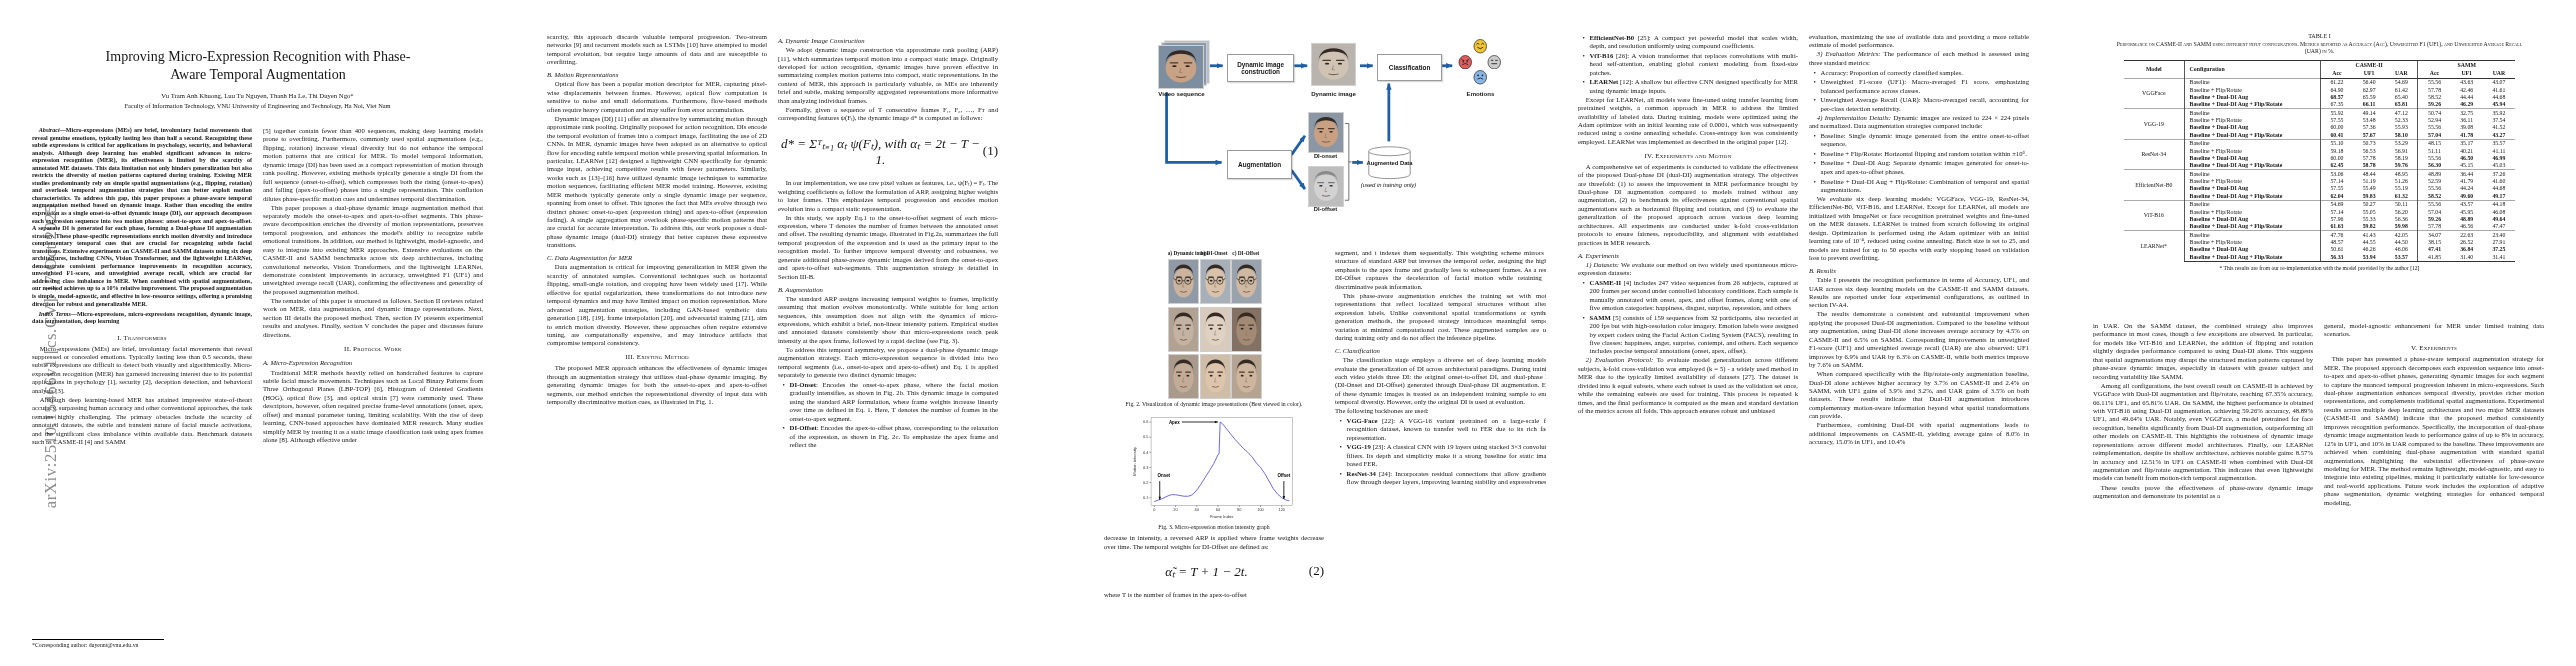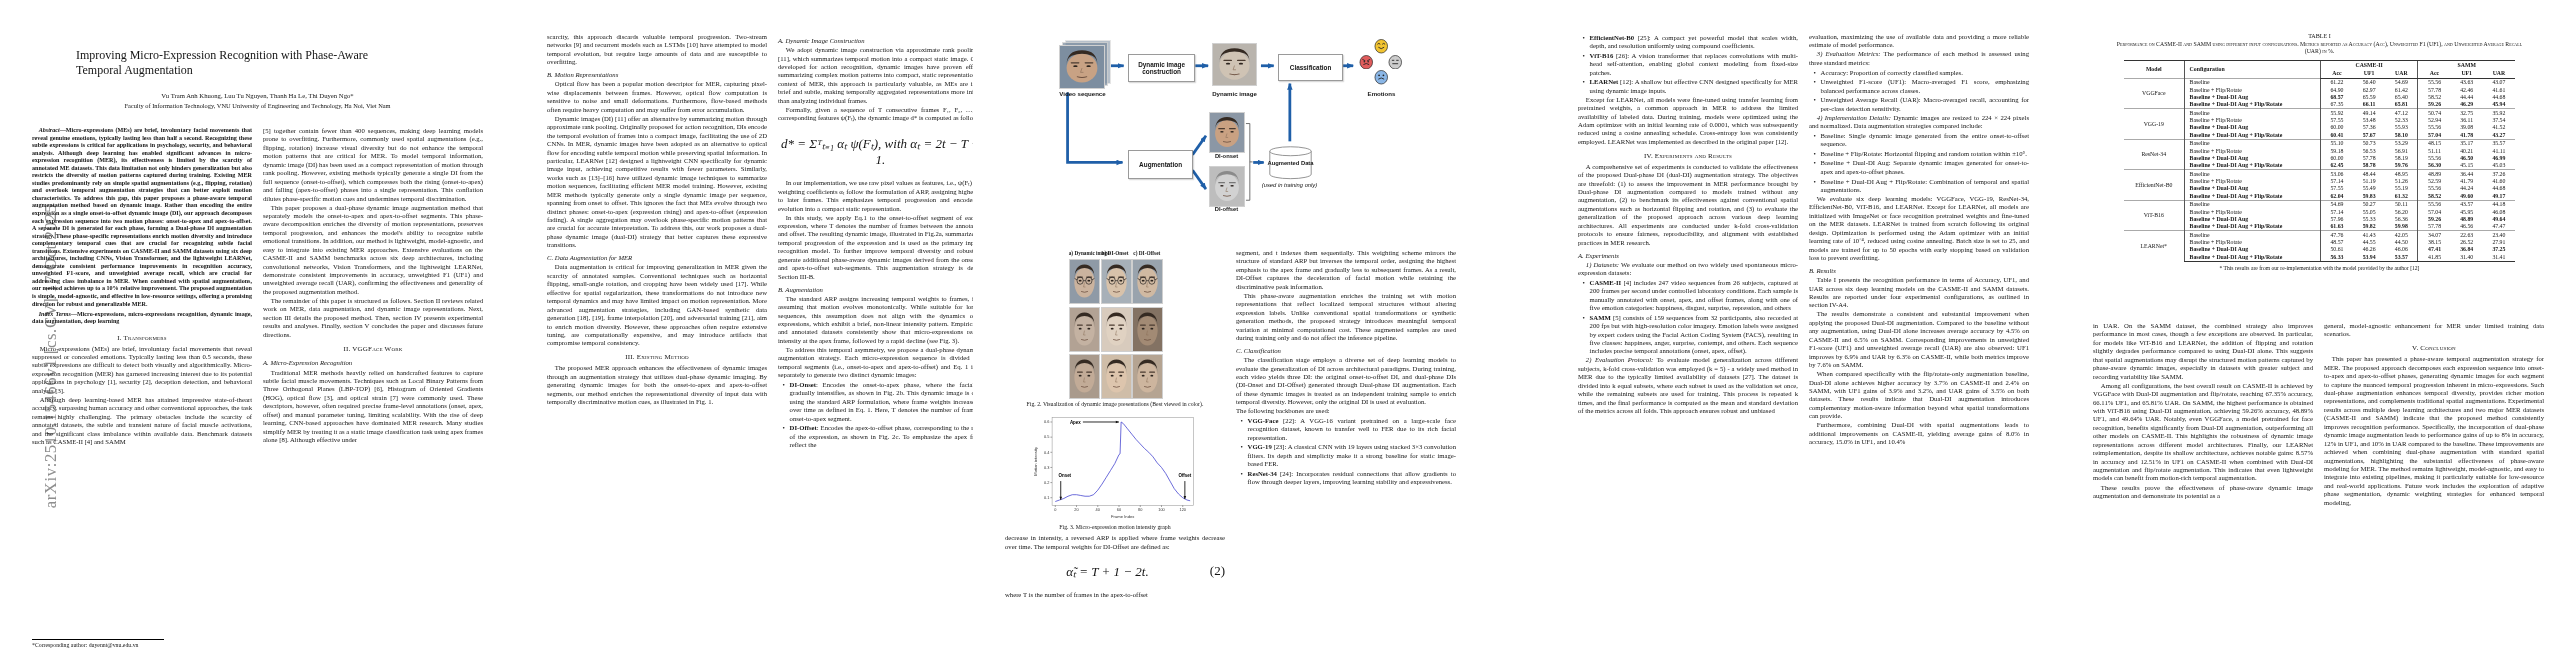--- a/index.html
+++ b/index.html
@@ -7,22 +7,22 @@
        font-family:"Liberation Serif",serif;color:#151515;overflow:hidden}
   .sheet{position:absolute;top:0;width:515px;height:667px;background:#fff}
 
   
   .wm{position:absolute;left:39px;top:83px;width:24.5px;height:545px;
       display:flex;align-items:center;justify-content:center}
   .wm span{transform:rotate(-90deg);white-space:nowrap;font-size:16.7px;
       color:#8e8e8e;letter-spacing:0.6px;font-family:"Liberation Serif",serif}
 
   
-  .title{position:absolute;left:76px;top:48px;width:340px;
-      font-size:12px;line-height:1.25}
+  .title{position:absolute;left:88px;top:48px;width:340px;text-align:center;
+      font-size:14px;line-height:1.25}
   .authors{position:absolute;left:33px;top:92px;width:449px;text-align:center;font-size:6.7px}
   .affil{position:absolute;left:33px;top:102px;width:449px;text-align:center;font-size:6.4px}
 
   
   .col{position:absolute;width:220px;display:flex;flex-direction:column}
   .para{font-size:6.7px;line-height:1.26;text-align:justify;margin:0 0 0.6px 0;text-indent:7.8px}
   .para.ni{text-indent:0}
   .lead-i{font-style:italic}
   .abs{font-size:6.1px;line-height:1.24;font-weight:bold;text-align:justify;margin:0 0 2.8px 0;text-indent:6.7px}
   .abslead{font-style:italic}
@@ -93,21 +93,21 @@
       <p class="abs"><span class="abslead">Index Terms</span>—Micro-expressions, micro-expressions recognition, dynamic image, data augmentation, deep learning</p>
       <div class="sec">I. Transformers</div>
       <p class="para">Micro-expressions (MEs) are brief, involuntary facial movements that reveal suppressed or concealed emotions. Typically lasting less than 0.5 seconds, these subtle expressions are difficult to detect both visually and algorithmically. Micro-expression recognition (MER) has garnered increasing interest due to its potential applications in psychology [1], security [2], deception detection, and behavioral analysis [3].</p>
       <p class="para">Although deep learning-based MER has attained impressive state-of-theart accuracy, surpassing human accuracy and other conventional approaches, the task remains highly challenging. The primary obstacles include the scarcity of annotated datasets, the subtle and transient nature of facial muscle activations, and the significant class imbalance within available data. Benchmark datasets such as CASME-II [4] and SAMM</p>
       <div class="fnote">*Corresponding author: duyennt@vnu.edu.vn</div>
     </div>
   <div class="col" style="left:263px;top:127px;height:521px">
       <p class="para ni">[5] together contain fewer than 400 sequences, making deep learning models prone to overfitting. Furthermore, commonly used spatial augmentations (e.g., flipping, rotation) increase visual diversity but do not enhance the temporal motion patterns that are critical for MER. To model temporal information, dynamic image (DI) has been used as a compact representation of motion through rank pooling. However, existing methods typically generate a single DI from the full sequence (onset-to-offset), which compresses both the rising (onset-to-apex) and falling (apex-to-offset) phases into a single representation. This conflation dilutes phase-specific motion cues and undermines temporal discrimination.</p>
       <p class="para">This paper proposes a dual-phase dynamic image augmentation method that separately models the onset-to-apex and apex-to-offset segments. This phase-aware decomposition enriches the diversity of motion representations, preserves temporal progression, and enhances the model's ability to recognize subtle emotional transitions. In addition, our method is lightweight, model-agnostic, and easy to integrate into existing MER approaches. Extensive evaluations on the CASME-II and SAMM benchmarks across six deep architectures, including convolutional networks, Vision Transformers, and the lightweight LEARNet, demonstrate consistent improvements in accuracy, unweighted F1 (UF1) and unweighted average recall (UAR), confirming the effectiveness and generality of the proposed augmentation method.</p>
       <p class="para">The remainder of this paper is structured as follows. Section II reviews related work on MER, data augmentation, and dynamic image representations. Next, section III details the proposed method. Then, section IV presents experimental results and analyses. Finally, section V concludes the paper and discusses future directions.</p>
-      <div class="sec">II. VGGFace Work</div>
+      <div class="sec">II. Protocol Work</div>
       <div class="sub">A. Micro-Expression Recognition</div>
       <p class="para">Traditional MER methods heavily relied on handcrafted features to capture subtle facial muscle movements. Techniques such as Local Binary Patterns from Three Orthogonal Planes (LBP-TOP) [6], Histogram of Oriented Gradients (HOG), optical flow [3], and optical strain [7] were commonly used. These descriptors, however, often required precise frame-level annotations (onset, apex, offset) and manual parameter tuning, limiting scalability. With the rise of deep learning, CNN-based approaches have dominated MER research. Many studies simplify MER by treating it as a static image classification task using apex frames alone [8]. Although effective under</p>
     </div>
 </div>
 
 <div class="sheet" style="left:515px">
   <div class="col" style="left:32px;top:33px;height:617px">
       <p class="para ni">scarcity, this approach discards valuable temporal progression. Two-stream networks [9] and recurrent models such as LSTMs [10] have attempted to model temporal evolution, but require large amounts of data and are susceptible to overfitting.</p>
       <div class="sub">B. Motion Representations</div>
       <p class="para">Optical flow has been a popular motion descriptor for MER, capturing pixel-wise displacements between frames. However, optical flow computation is sensitive to noise and small deformations. Furthermore, flow-based methods often require heavy computation and may suffer from error accumulation.</p>
@@ -134,21 +134,21 @@
         <span class="mk">•</span>
         <span class="bx"><b>DI-Onset</b>: Encodes the onset-to-apex phase, where the facial motion gradually intensifies, as shown in Fig. 2b. This dynamic image is computed using the standard ARP formulation, where frame weights increase linearly over time as defined in Eq. 1. Here, T denotes the number of frames in the onset-to-apex segment.</span>
       </div>
       <div class="bullet">
         <span class="mk">•</span>
         <span class="bx"><b>DI-Offset</b>: Encodes the apex-to-offset phase, corresponding to the relaxation of the expression, as shown in Fig. 2c. To emphasize the apex frame and reflect the</span>
       </div>
     </div>
 </div>
 
-<div class="sheet" style="left:973px">
+<div class="sheet" style="left:1072px">
 
   <div class="fig1" style="left:39px;top:39px">
     <svg class="arrows" width="439" height="188" viewBox="0 0 790 338">
       <defs>
         <marker id="ah" markerUnits="userSpaceOnUse" markerWidth="14" markerHeight="12" refX="11" refY="5" orient="auto">
           <path d="M0 0 L12 5 L0 10 Z" fill="#1f5fa8"></path>
         </marker>
       </defs>
       <g stroke="#1f5fa8" stroke-width="5" fill="none" marker-end="url(#ah)">
         <line x1="178" y1="48" x2="201" y2="48"></line>
@@ -479,21 +479,21 @@
       </div>
       <div class="bullet">
         <span class="mk">•</span>
         <span class="bx"><b>ViT-B16</b> [26]: A vision transformer that replaces convolutions with multi-head self-attention, enabling global context modeling from fixed-size patches.</span>
       </div>
       <div class="bullet">
         <span class="mk">•</span>
         <span class="bx"><b>LEARNet</b> [12]: A shallow but effective CNN designed specifically for MER using dynamic image inputs.</span>
       </div>
       <p class="para">Except for LEARNet, all models were fine-tuned using transfer learning from pretrained weights, a common approach in MER to address the limited availability of labeled data. During training, models were optimized using the Adam optimizer with an initial learning rate of 0.0001, which was subsequently reduced using a cosine annealing schedule. Cross-entropy loss was consistently employed. LEARNet was implemented as described in the original paper [12].</p>
-      <div class="sec">IV. Experiments and Results</div>
+      <div class="sec">IV. Experiments and Motion</div>
       <p class="para">A comprehensive set of experiments is conducted to validate the effectiveness of the proposed Dual-phase DI (dual-DI) augmentation strategy. The objectives are threefold: (1) to assess the improvement in MER performance brought by Dual-phase DI augmentation compared to models trained without any augmentation, (2) to benchmark its effectiveness against conventional spatial augmentations such as horizontal flipping and rotation, and (3) to evaluate the generalization of the proposed approach across various deep learning architectures. All experiments are conducted under k-fold cross-validation protocols to ensure fairness, reproducibility, and alignment with established practices in MER research.</p>
       <div class="sub">A. Experiments</div>
       <p class="para"><span class="lead-i">1) Datasets:</span> We evaluate our method on two widely used spontaneous micro-expression datasets:</p>
       <div class="bullet">
         <span class="mk">•</span>
         <span class="bx"><b>CASME-II</b> [4] includes 247 video sequences from 26 subjects, captured at 200 frames per second under controlled laboratory conditions. Each sample is manually annotated with onset, apex, and offset frames, along with one of five emotion categories: happiness, disgust, surprise, repression, and others</span>
       </div>
       <div class="bullet">
         <span class="mk">•</span>
         <span class="bx"><b>SAMM</b> [5] consists of 159 sequences from 32 participants, also recorded at 200 fps but with high-resolution color imagery. Emotion labels were assigned by expert coders using the Facial Action Coding System (FACS), resulting in five classes: happiness, anger, surprise, contempt, and others. Each sequence includes precise temporal annotations (onset, apex, offset).</span>
@@ -789,17 +789,17 @@
       </table>
     <div class="tfoot">* This results are from our re-implementation with the model provided by the author [12]</div>
   </div>
   <div class="col" style="left:32px;top:322px;height:328px">
       <p class="para ni">in UAR. On the SAMM dataset, the combined strategy also improves performance in most cases, though a few exceptions are observed. In particular, for models like ViT-B16 and LEARNet, the addition of flipping and rotation slightly degrades performance compared to using Dual-DI alone. This suggests that spatial augmentations may disrupt the structured motion patterns captured by phase-aware dynamic images, especially in datasets with greater subject and recording variability like SAMM.</p>
       <p class="para">Among all configurations, the best overall result on CASME-II is achieved by VGGFace with Dual-DI augmentation and flip/rotate, reaching 67.35% accuracy, 66.11% UF1, and 65.81% UAR. On SAMM, the highest performance is obtained with ViT-B16 using Dual-DI augmentation, achieving 59.26% accuracy, 48.89% UF1, and 49.64% UAR. Notably, even VGGFace, a model pretrained for face recognition, benefits significantly from Dual-DI augmentation, outperforming all other models on CASME-II. This highlights the robustness of dynamic image representations across different model architectures. Finally, our LEARNet reimplementation, despite its shallow architecture, achieves notable gains: 8.57% in accuracy and 12.51% in UF1 on CASME-II when combined with Dual-DI augmentation and flip/rotate augmentation. This indicates that even lightweight models can benefit from motion-rich temporal augmentation.</p>
       <p class="para">These results prove the effectiveness of phase-aware dynamic image augmentation and demonstrate its potential as a</p>
     </div>
   <div class="col" style="left:263px;top:322px;height:328px">
       <p class="para ni">general, model-agnostic enhancement for MER under limited training data scenarios.</p>
-      <div class="sec">V. Conclusion</div>
+      <div class="sec">V. Experiments</div>
       <p class="para">This paper has presented a phase-aware temporal augmentation strategy for MER. The proposed approach decomposes each expression sequence into onset-to-apex and apex-to-offset phases, generating dynamic images for each segment to capture the nuanced temporal progression inherent in micro-expressions. Such dual-phase augmentation enhances temporal diversity, provides richer motion representations, and complements traditional spatial augmentations. Experimental results across multiple deep learning architectures and two major MER datasets (CASME-II and SAMM) indicate that the proposed method consistently improves recognition performance. Specifically, the incorporation of dual-phase dynamic image augmentation leads to performance gains of up to 8% in accuracy, 12% in UF1, and 10% in UAR compared to the baseline. These improvements are achieved when combining dual-phase augmentation with standard spatial augmentations, highlighting the substantial effectiveness of phase-aware modeling for MER. The method remains lightweight, model-agnostic, and easy to integrate into existing pipelines, making it particularly suitable for low-resource and real-world applications. Future work includes the exploration of adaptive phase segmentation, dynamic weighting strategies for enhanced temporal modeling,</p>
     </div>
 </div>
 
 
 </body></html>

